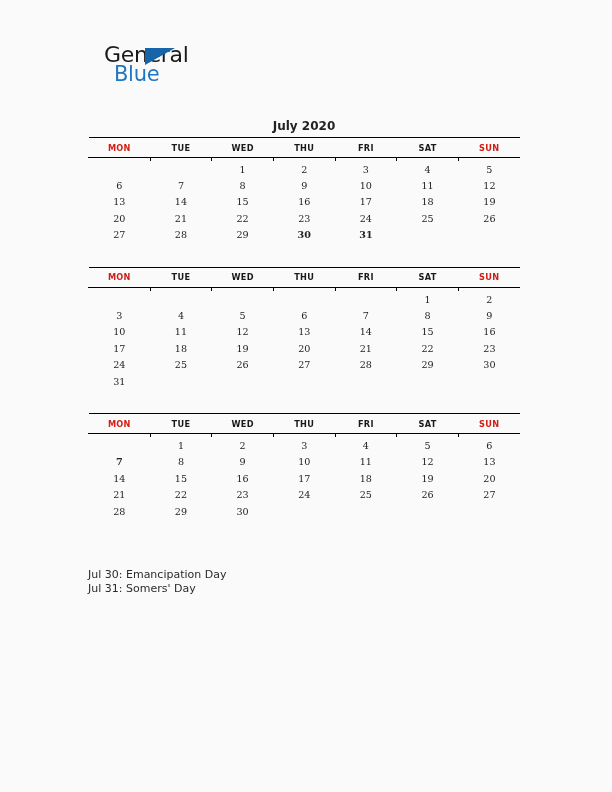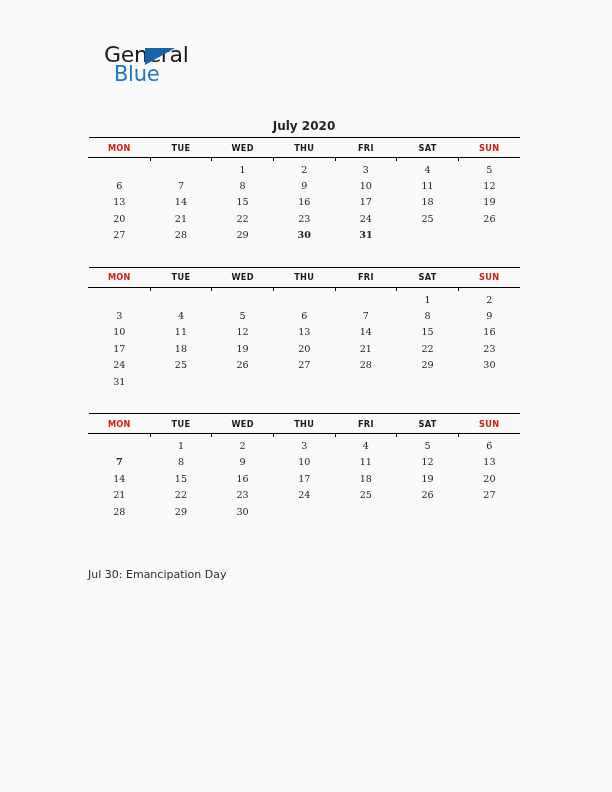--- a/index.html
+++ b/index.html
@@ -407,13 +407,14 @@
           <td class="empty"></td>
         </tr>
       </tbody>
     </table>
   </div>
 
 </div>
 
 <div class="holidays">
   <div class="holiday-line">Jul 30: Emancipation Day</div>
+  <div class="holiday-line">Jul 31: Somers' Day</div>
 </div>
 
 </body></html>

